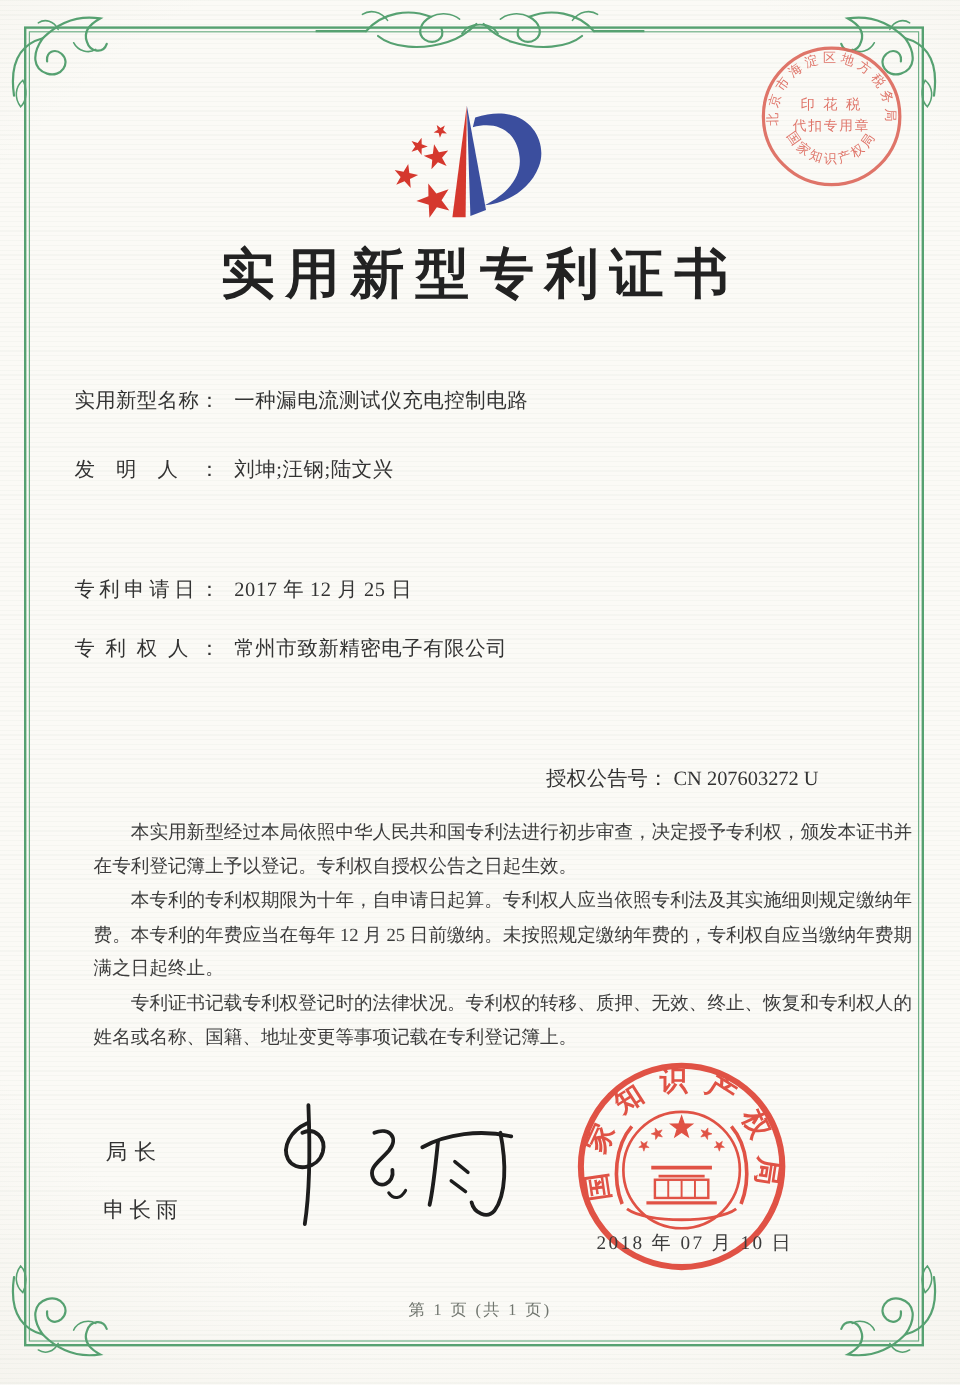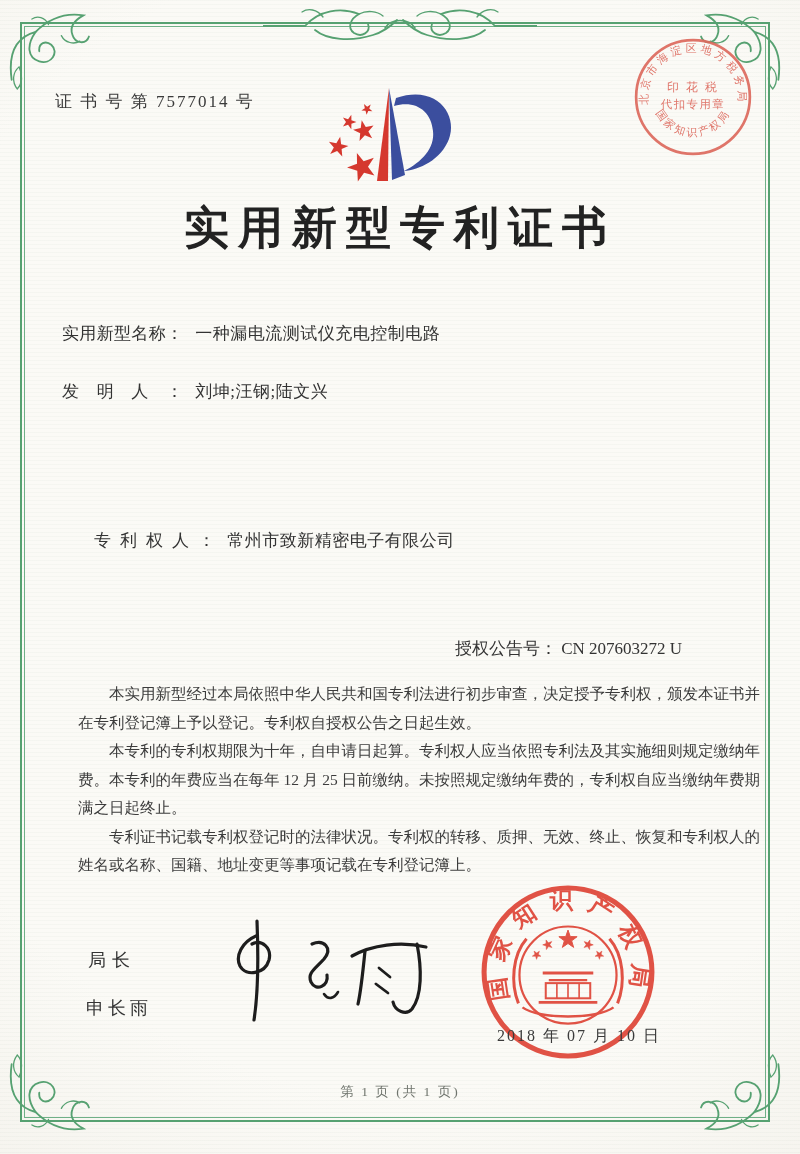--- a/index.html
+++ b/index.html
@@ -24,21 +24,21 @@
   .logo{position:absolute;left:318px;top:76px;width:170px;height:130px;}
   .title{position:absolute;left:0;top:198px;width:100%;text-align:center;font-size:45px;
     font-weight:600;letter-spacing:9px;color:#222;}
   
   .tax-stamp{position:absolute;left:632px;top:36px;width:122px;height:122px;opacity:.92;}
   
   .field{position:absolute;left:62px;font-size:17px;white-space:nowrap;color:#333;}
   .flabel{display:inline-block;width:121px;text-align:justify;text-align-last:justify;vertical-align:top;}
   .fvalue{margin-left:8px;letter-spacing:.5px;}
   .f1{top:322px;} .f2{top:380px;} .f3{top:429px;} .f4{top:480px;}
-  .f5{top:529px;margin-left:32px;} .f6{top:582px;} .f7{top:637px;}
+  .f5{top:529px;} .f6{top:582px;} .f7{top:637px;}
   .gazette{position:absolute;left:455px;top:637px;font-size:17px;white-space:nowrap;color:#333;}
   
   .body-text{position:absolute;left:62px;top:680px;width:682px;font-size:15.5px;
     line-height:28.5px;color:#3c3c3c;text-align:justify;margin-left:16px;}
   .body-text p{margin:0;text-indent:2em;}
   
   .sig-role{position:absolute;left:88px;top:948px;font-size:18px;letter-spacing:6px;color:#333;}
   .sig-name{position:absolute;left:86px;top:996px;font-size:18px;letter-spacing:4px;color:#333;}
   .sig-hand{position:absolute;left:212px;top:916px;width:235px;height:115px;}
   
@@ -89,21 +89,20 @@
         <path d="M42,24 C56,8 78,5 96,12 C87,17 84,26 91,31 C99,36 108,30 105,22"></path>
         <path d="M52,28 C64,38 88,40 110,33 C120,30 128,24 134,18"></path>
         <path d="M60,15 C54,7 45,6 39,10" stroke-width="1.3"></path>
         <path d="M96,12 C104,8 114,9 120,14" stroke-width="1.3"></path>
       </g>
       <use href="#halfscroll" transform="translate(274,0) scale(-1,1)"></use>
       <path d="M122,26 C128,16 146,16 152,26" stroke-width="1.5"></path>
     </g>
   </svg>
 
-  <div class="cert-no">证 书 号 第 7577014 号</div>
 
   <svg class="logo" viewBox="0 0 170 130">
     <g fill="#d5382e">
       <use href="#st" transform="translate(44,91) scale(1.5) rotate(-20)"></use>
       <use href="#st" transform="translate(20,71) scale(1.05) rotate(12)"></use>
       <use href="#st" transform="translate(46,55) scale(1.1) rotate(-12)"></use>
       <use href="#st" transform="translate(31,46) scale(0.75) rotate(18)"></use>
       <use href="#st" transform="translate(49,33) scale(0.58) rotate(40)"></use>
       <path d="M71,12 L59,105 L70,105 Z"></path>
     </g>
@@ -129,20 +128,24 @@
 
   <div class="title">实用新型专利证书</div>
 
   <div class="field f1">
     <span class="flabel">实用新型名称：</span>
     <span class="fvalue">一种漏电流测试仪充电控制电路</span>
   </div>
   <div class="field f2">
     <span class="flabel">发明人：</span>
     <span class="fvalue">刘坤;汪钢;陆文兴</span>
+  </div>
+  <div class="field f4">
+    <span class="flabel">专利申请日：</span>
+    <span class="fvalue">2017 年 12 月 25 日</span>
   </div>
   <div class="field f5">
     <span class="flabel">专利权人：</span>
     <span class="fvalue">常州市致新精密电子有限公司</span>
   </div>
   <div class="gazette">
     <span>授权公告号：</span>
     <span>CN 207603272 U</span>
   </div>
 

